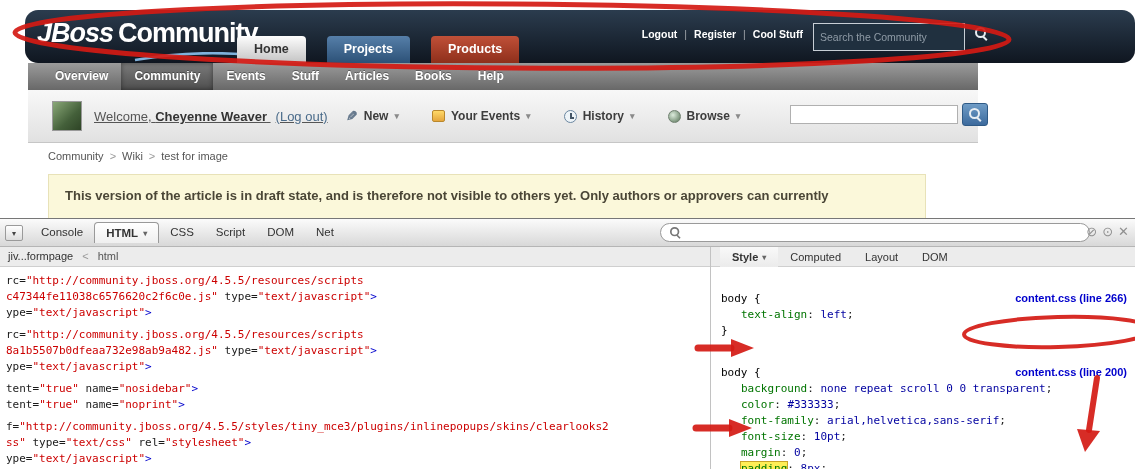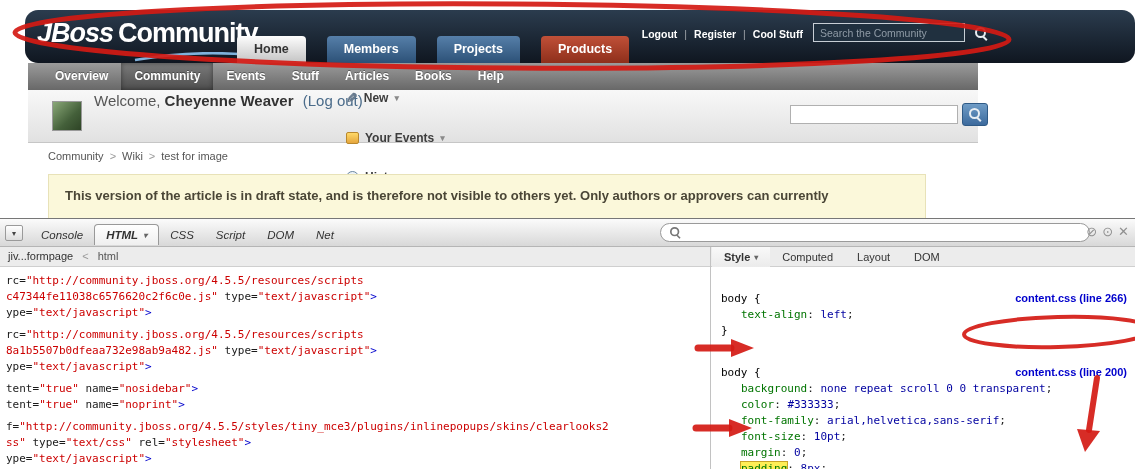--- a/index.html
+++ b/index.html
@@ -20,21 +20,21 @@
           border-radius:4px 4px 0 0; color:#fff; cursor:pointer; }
   .mtab.active { background:linear-gradient(#fdfdfd,#c3c3c3); color:#333; }
   .mtab.blue { background:linear-gradient(#567fa9,#2c5177); }
   .mtab.red  { background:linear-gradient(#c05038,#8e2f1b); }
 
   .utility { position:absolute; right:332px; top:18px; color:#fff; font-size:10.5px;
              font-weight:bold; display:flex; align-items:center; }
   .utility .ulink { cursor:pointer;text-align:right; }
   .utility .sep { margin:0 7px; opacity:.55; font-weight:normal; }
 
-  .hsearch { position:absolute; left:788px; top:13px; width:152px; height:19px;
+  .hsearch { position:absolute; left:788px; top:13px; width:152px; height:28px;
              background:#20303f; border:1px solid #c7ced5; color:#aeb8c2;
              font-size:10.5px; padding:1px 6px; }
   .hsearch::placeholder { color:#8f9ba6; }
 
   .mag { position:relative; display:inline-block; width:13px; height:13px; }
   .mag::before { content:""; position:absolute; left:0; top:0; width:7px; height:7px;
                  border:2px solid #777; border-radius:50%; }
   .mag::after { content:""; position:absolute; left:9px; top:9px; width:5px; height:2px;
                 background:#777; transform:rotate(45deg); transform-origin:0 0; }
   .mag.white::before { border-color:#e9eef3; } .mag.white::after { background:#e9eef3; }
@@ -45,24 +45,24 @@
             background:linear-gradient(#9b9b9b,#686868); display:flex; padding-left:14px; }
   .snav { line-height:27px; padding:0 13px; color:#fff; font-size:12px; font-weight:bold;
           text-shadow:0 -1px 0 rgba(0,0,0,.35); cursor:pointer; }
   .snav.active { background:linear-gradient(#7b7b7b,#4e4e4e); box-shadow:inset 0 0 5px rgba(0,0,0,.45); }
 
   
   .userbar { position:absolute; left:28px; top:90px; width:950px; height:53px;
              background:linear-gradient(#f8f8f8,#e1e1e1); border-bottom:1px solid #c6c6c6; }
   .avatar { position:absolute; left:24px; top:11px; width:30px; height:30px; border:1px solid #999;
             background:linear-gradient(135deg,#8aa878,#44603a 60%,#2e4426); cursor:pointer; }
-  .welcome { position:absolute; left:66px; top:2px; font-size:15px; color:#555; }
+  .welcome { position:absolute; left:66px; top:19px; font-size:13px; color:#555;text-decoration:underline; }
   .welcome .name { font-weight:bold; color:#333; }
   .welcome .logout { color:#4a6b8a; margin-left:5px; cursor:pointer; }
-  .menus { position:absolute; left:318px; top:0; height:100%; display:flex; align-items:flex-start; gap:25px;flex-direction:column; }
+  .menus { position:absolute; left:318px; top:0; height:100%; display:flex; align-items:center; gap:33px; }
   .menu-item { display:flex; align-items:center; gap:6px; font-size:12px; font-weight:bold;
                color:#3d3d3d; cursor:pointer; }
   .menu-item .caret { font-size:9px; color:#8a8a8a; }
   .ic { display:inline-block; }
   .ic-new::before { content:"✎"; font-size:14px; color:#66798d; display:inline-block; transform:scaleX(-1); }
   .ic-stuff { width:13px; height:12px; background:linear-gradient(#ffd968,#e5a63d);
               border:1px solid #b9882d; border-radius:2px; }
   .ic-history { width:13px; height:13px; border:1px solid #6a86a0; border-radius:50%;
                 background:#eef4f8; position:relative; }
   .ic-history::before { content:""; position:absolute; left:5px; top:2px; width:2px; height:5px; background:#456; }
@@ -85,40 +85,40 @@
             line-height:1.45; white-space:nowrap; }
 
   
   .firebug { position:absolute; left:0; top:218px; right:0; bottom:0; background:#fff;
              border-top:1px solid #777; font-size:11px; }
   .fb-toolbar { position:absolute; left:0; top:0; right:0; height:28px;
                 background:linear-gradient(#fbfbfb,#d8d8d8); border-bottom:1px solid #b5b5b5; }
   .fb-menu { position:absolute; left:5px; top:6px; width:18px; height:16px; border:1px solid #9a9a9a;
              border-radius:2px; background:linear-gradient(#fff,#ddd); font-size:8px; color:#444;
              text-align:center; line-height:15px; cursor:pointer; }
-  .fb-tabs { position:absolute; left:30px; top:3px; height:25px; display:flex; align-items:center;font-style:italic; }
+  .fb-tabs { position:absolute; left:30px; top:3px; height:25px; display:flex; align-items:flex-start; }
   .fbtab { padding:4px 11px; font-size:11.5px; color:#333; display:flex; gap:5px; align-items:center;
            cursor:pointer; }
   .fbtab .caret { font-size:8px; color:#666; }
   .fbtab.active { background:linear-gradient(#ffffff,#efefef); border:1px solid #999; border-bottom:none;
                   border-radius:4px 4px 0 0; font-weight:bold; }
   .fb-search { position:absolute; left:660px; top:4px; width:430px; height:19px; border:1px solid #9a9a9a;
                border-radius:10px; background:#fff; display:flex; align-items:center; padding:0 8px; gap:6px; }
   .fb-search input { border:none; outline:none; flex:1; font-size:11px; background:transparent; }
   .fb-search .mag { transform:scale(.85); }
   .fb-icons { position:absolute; right:6px; top:5px; display:flex; gap:5px; }
   .fb-icons span { color:#8f8f8f; font-size:13px; line-height:16px; cursor:pointer; }
 
   .fb-subrow { position:absolute; left:0; top:28px; right:0; height:20px; background:#ececec;
                border-bottom:1px solid #cfcfcf; }
   .fb-crumb { position:absolute; left:8px; top:0; line-height:19px; display:flex; gap:9px; color:#333; }
   .fb-crumb .fsep { color:#999; }
   .fb-crumb .node { cursor:pointer; }
   .fb-crumb .parent { color:#555; cursor:pointer; }
-  .fb-style-tabs { position:absolute; left:712px; top:0; height:20px; display:flex; padding-left:0; }
+  .fb-style-tabs { position:absolute; left:712px; top:0; height:20px; display:flex; padding-left:8px; }
   .stab { padding:0 12px; line-height:19px; color:#333; display:flex; align-items:center; gap:4px; cursor:pointer; }
   .stab .caret { font-size:8px; color:#666; }
   .stab.active { font-weight:bold; background:linear-gradient(#f9f9f9,#ebebeb); }
   .fb-divider { position:absolute; left:710px; top:28px; bottom:0; width:1px; background:#c2c2c2; }
 
   .fb-code { position:absolute; left:0; top:48px; width:710px; bottom:0; overflow:hidden;
              font-family:"DejaVu Sans Mono", monospace; font-size:11px; line-height:16px;
              padding:6px 0 0 6px; white-space:pre; }
   .code-group + .code-group { margin-top:6px; }
   .seg-a { color:#1b1b1b; }
@@ -152,21 +152,20 @@
 
   <div class="site-header">
     <div class="logo">
       <span class="logo-jboss">JBoss</span><span class="logo-community">Community</span>
       <svg class="logo-swoosh" width="140" height="10">
         <path d="M2,8 Q70,-4 138,5" stroke="#7fb2dc" stroke-width="2.5" fill="none"></path>
       </svg>
     </div>
     <div class="main-tabs" id="main-tabs">
         <div class="mtab active">Home</div>
-        <div class="mtab blue">Members</div>
         <div class="mtab blue">Projects</div>
         <div class="mtab red">Products</div>
       </div>
     <div class="utility" id="utility">
         <span class="ulink">Logout</span>
         <span class="sep">|</span>
         <span class="ulink">Register</span>
         <span class="sep">|</span>
         <span class="ulink">Cool Stuff</span>
       </div>

